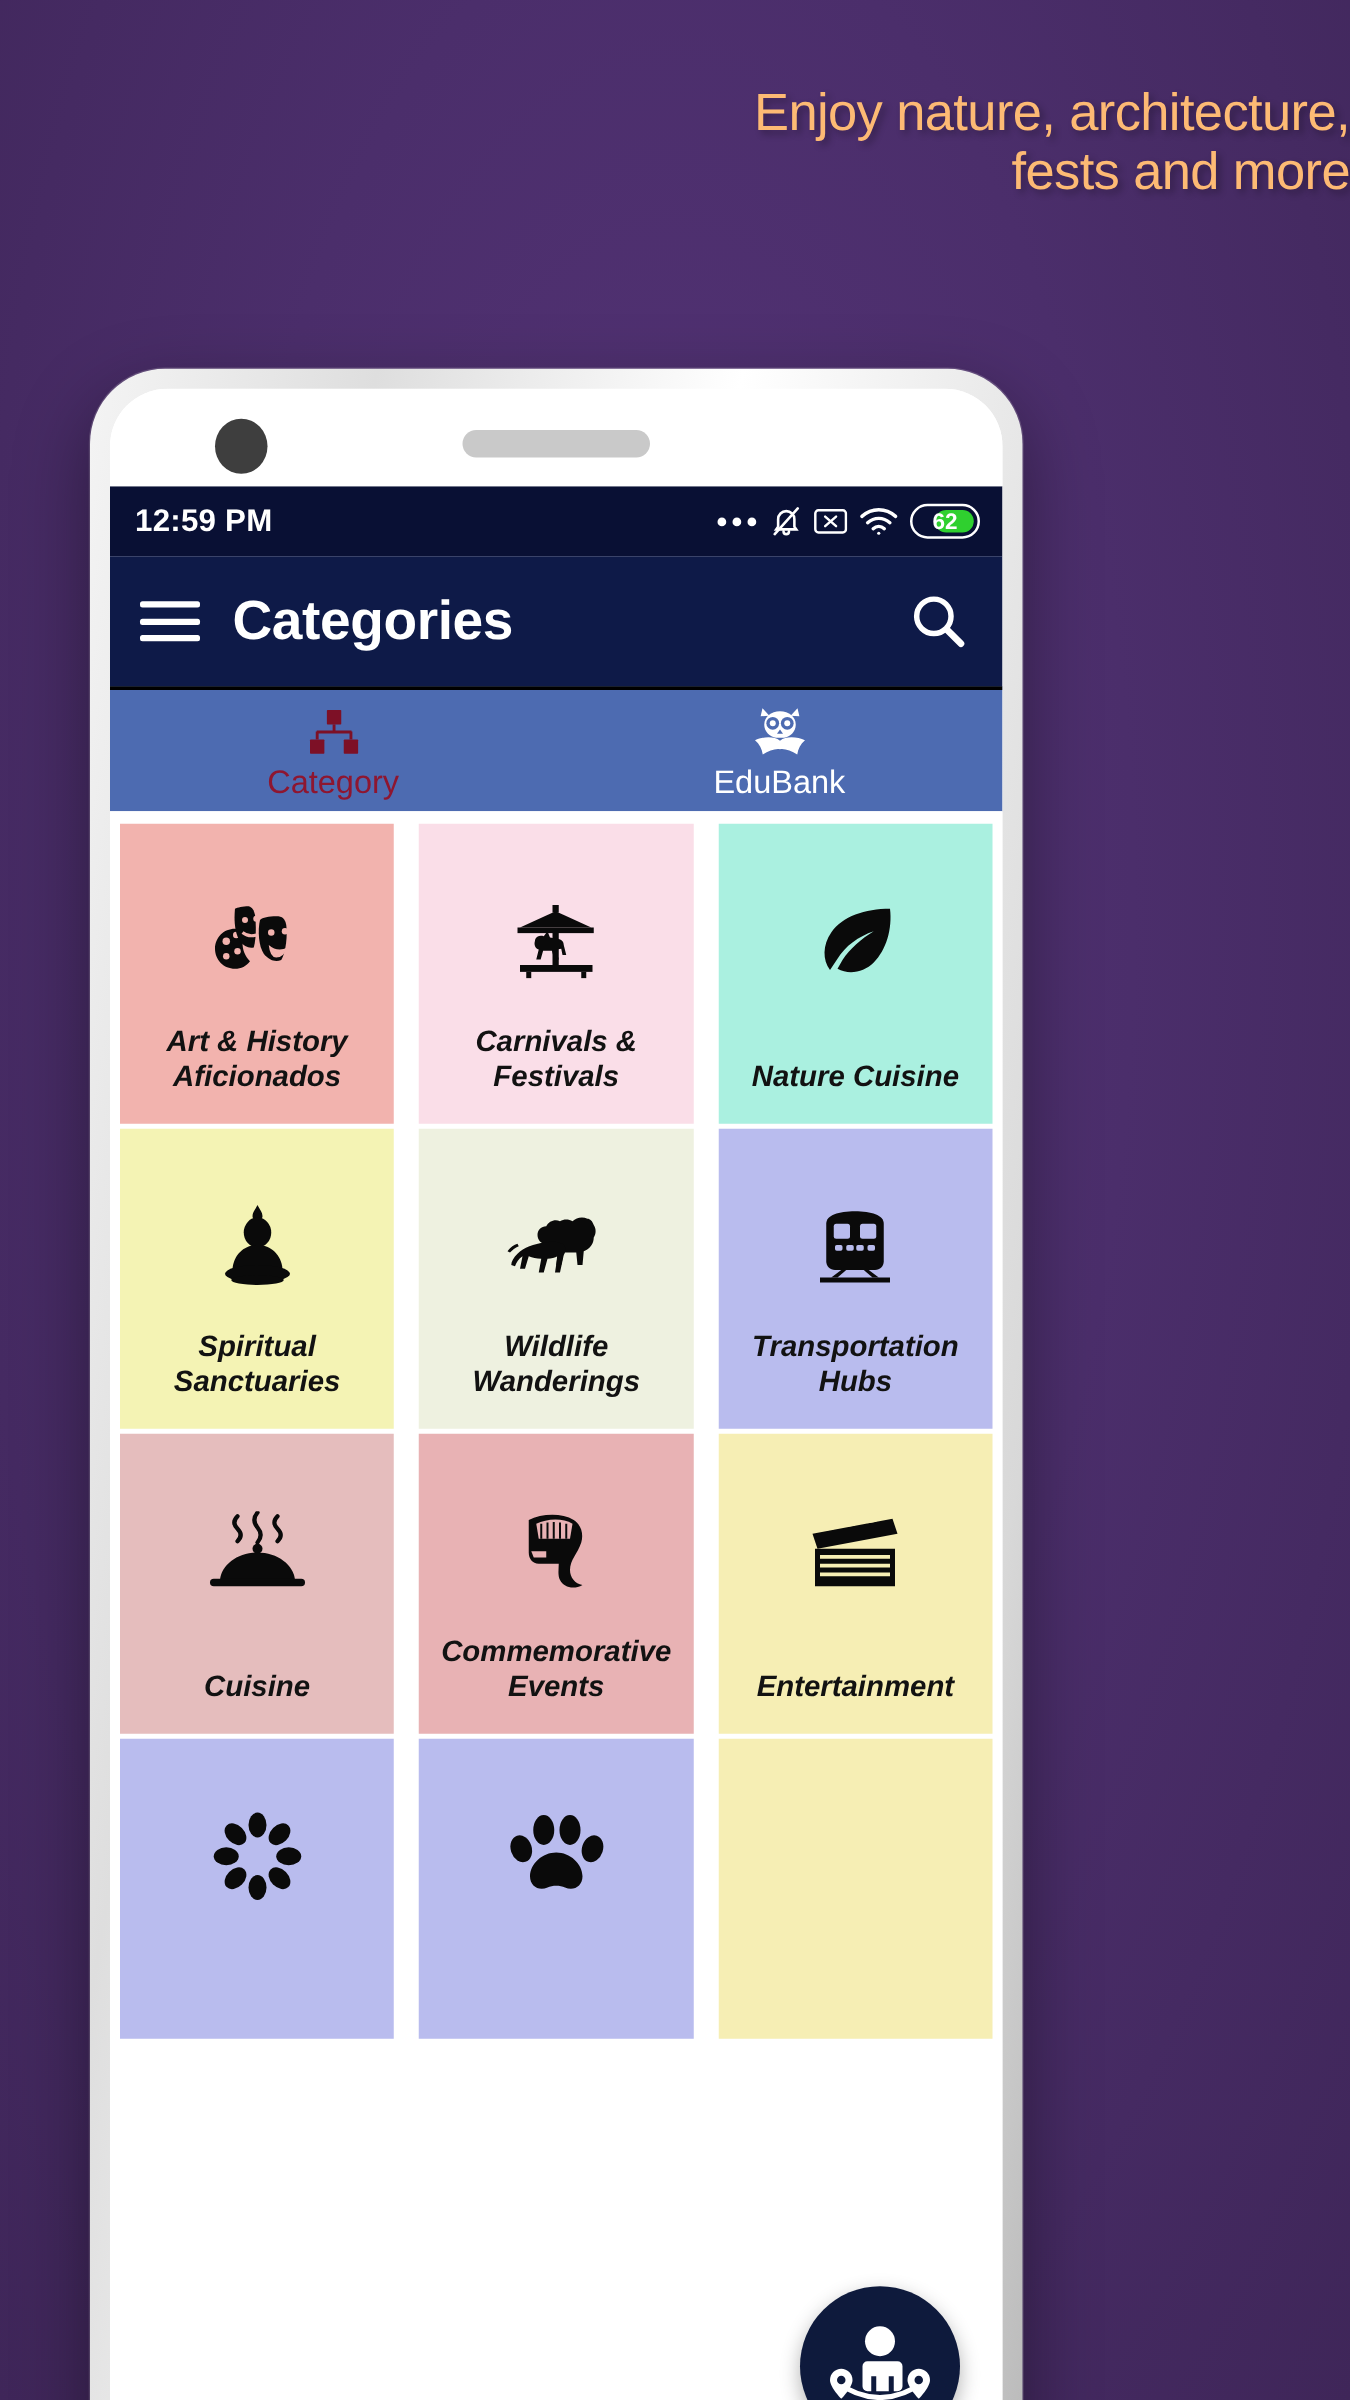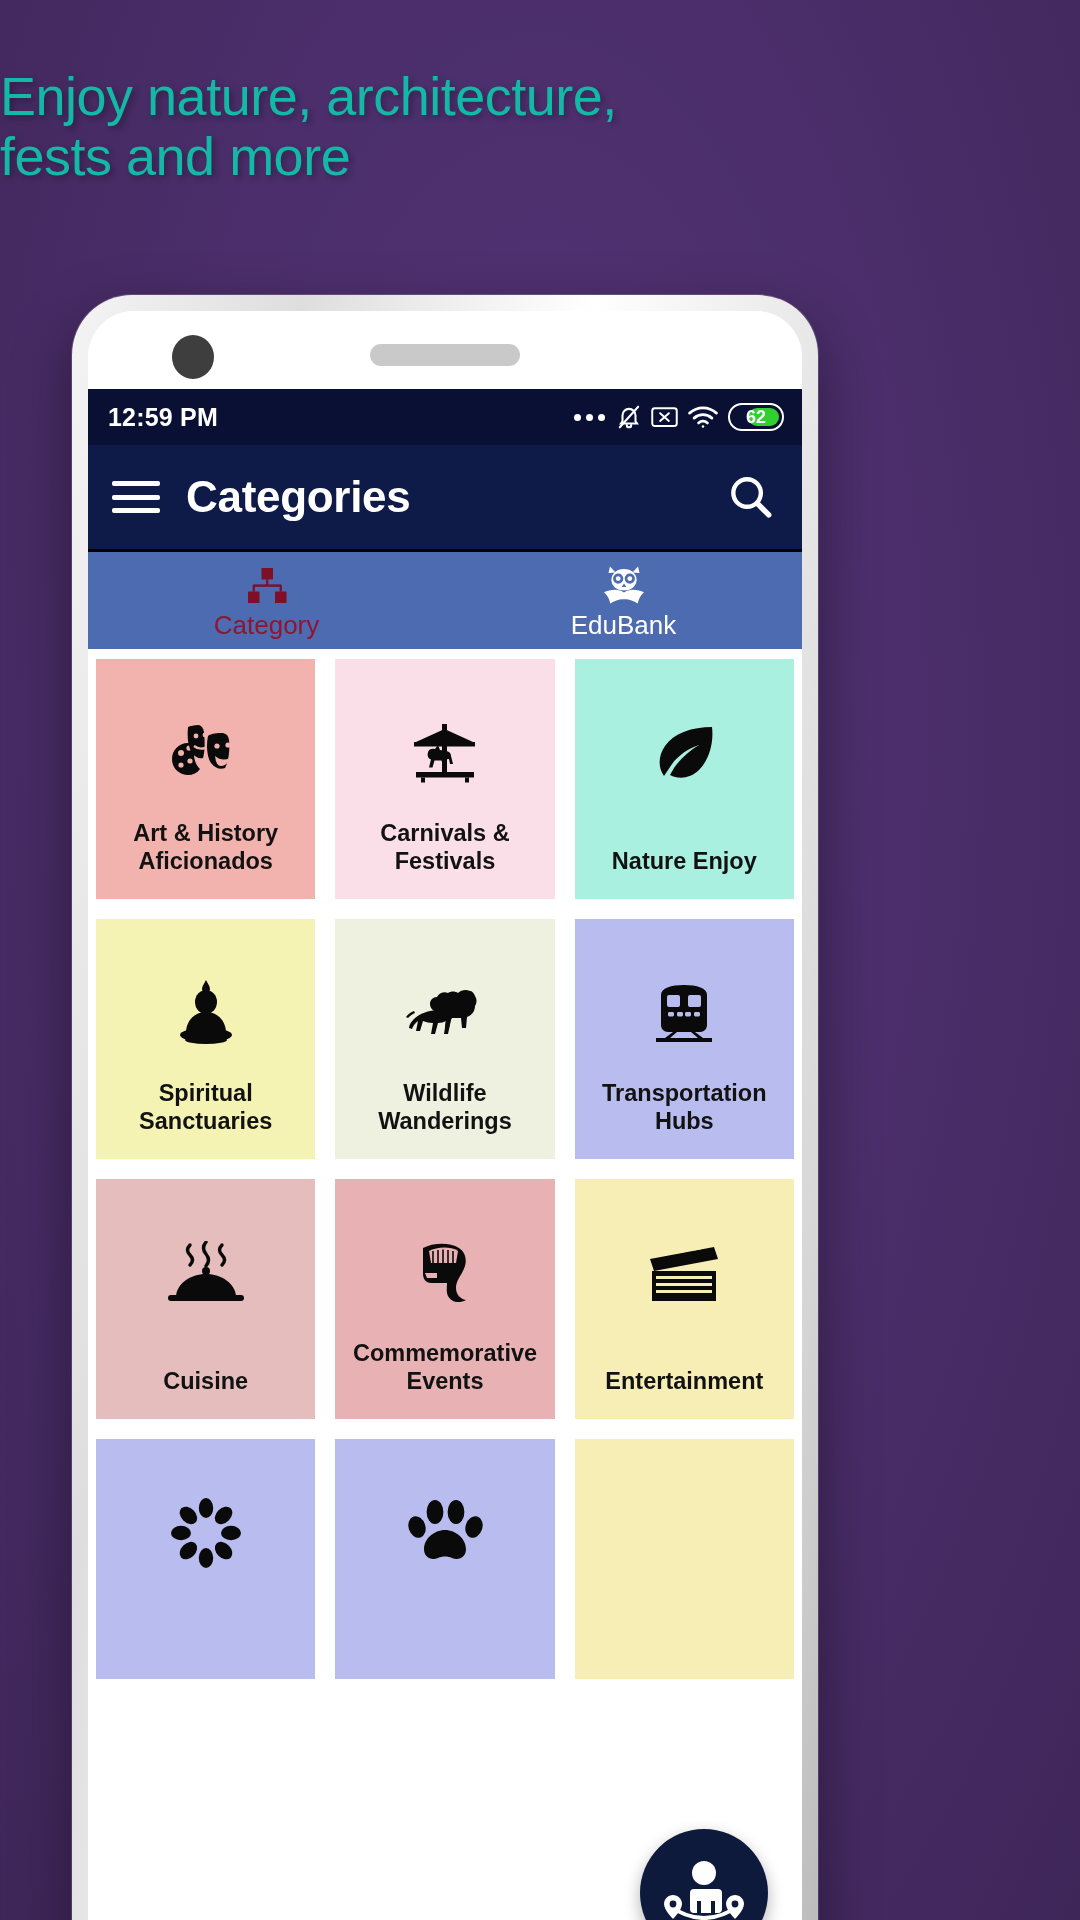--- a/index.html
+++ b/index.html
@@ -21,23 +21,23 @@
     position: absolute;
     inset: 0;
     background: radial-gradient(ellipse at 50% 38%, #543377 0%, #4b2e6b 48%, #3f2659 100%);
   }
 
   #headline {
     position: absolute;
     top: 66px;
     left: 0;
     width: 1080px;
-    text-align: left;
-    color: #14b8a6;
-    font-size: 54px;
+    text-align: right;
+    color: #fdba74;
+    font-size: 42px;
     line-height: 1.12;
     font-weight: 400;
     letter-spacing: -0.5px;
     text-shadow: 3px 3px 6px rgba(0,0,0,0.30);
     white-space: pre-line;
   }
 
   
   #phone-frame {
     position: absolute;
@@ -202,21 +202,22 @@
     left: 0;
     right: 0;
     bottom: 0;
     background: #ffffff;
     overflow: hidden;
     padding: 10px 8px 0 8px;
   }
   #grid {
     display: grid;
     grid-template-columns: repeat(3, 1fr);
-    gap: 20px 20px;
+    gap: 4px 20px;
+    font-style: italic;
   }
   .tile {
     height: 240px;
     display: flex;
     flex-direction: column;
     align-items: center;
     justify-content: space-between;
     padding: 58px 8px 14px 8px;
     position: relative;
     cursor: pointer;
@@ -406,21 +407,21 @@
           </div>
           <div class="tile-label">Carnivals &amp; Festivals</div>
         </div>
 
         <div class="tile" style="background:#aaf0e0">
           <div class="tile-icon">
             <svg width="72" height="62" viewBox="0 0 72 62" fill="#0a0a0a">
               <path d="M64 5C44 5 26 11 17 24c-7 10-7 22-1 30l6-9c6-10 17-18 29-22-10 6-19 14-25 23l-4 7c9 5 21 3 29-5C61 38 66 21 64 5z"></path>
             </svg>
           </div>
-          <div class="tile-label">Nature Enjoy</div>
+          <div class="tile-label">Nature Cuisine</div>
         </div>
 
         <div class="tile" style="background:#f4f3b4">
           <div class="tile-icon">
             <svg width="64" height="70" viewBox="0 0 64 70" fill="#0a0a0a">
               <path d="M32 2c-2 4-4 6-4 9 0 2 2 4 4 4s4-2 4-4c0-3-2-5-4-9z"></path>
               <ellipse cx="32" cy="24" rx="11" ry="12"></ellipse>
               <path d="M32 34c-11 0-19 8-20 19h40c-1-11-9-19-20-19z"></path>
               <ellipse cx="32" cy="57" rx="26" ry="7"></ellipse>
               <ellipse cx="32" cy="62" rx="21" ry="4"></ellipse>

